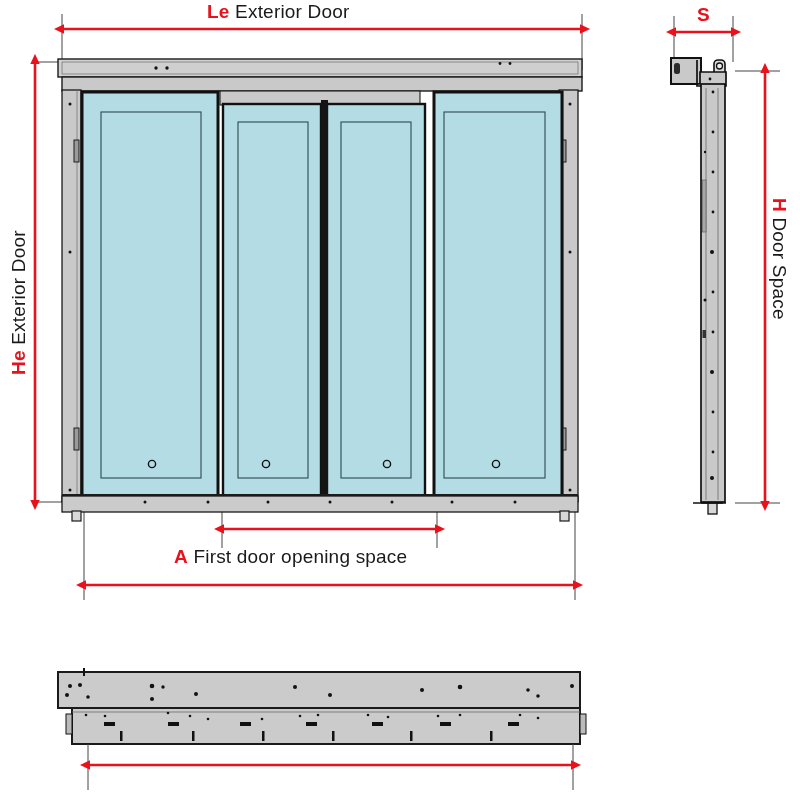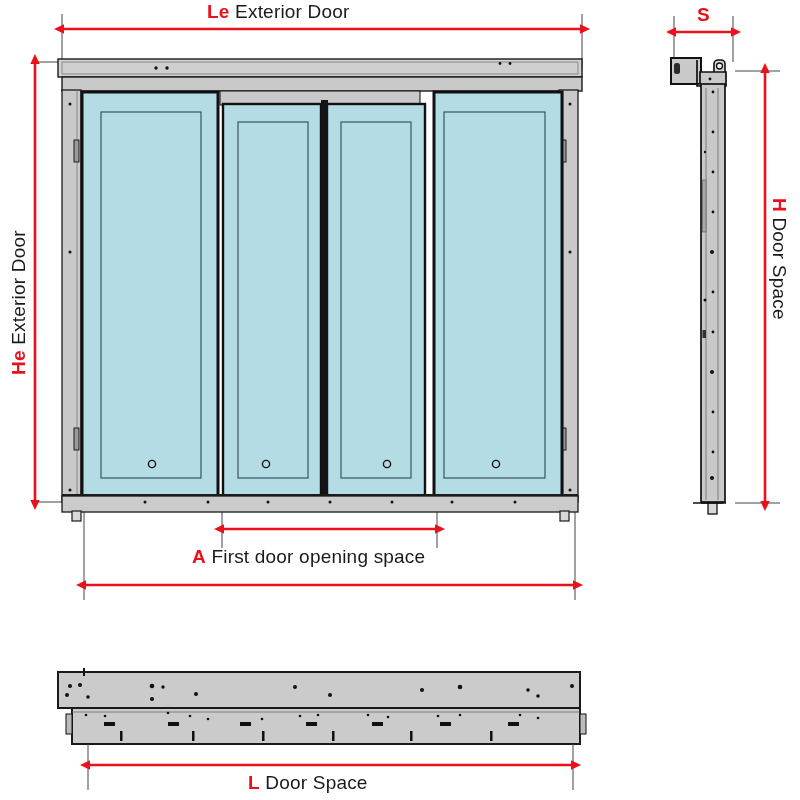--- a/index.html
+++ b/index.html
@@ -273,24 +273,20 @@
 
   <div class="lbl" style="left:697px; top:4px;">
     <span class="code">S</span>
   </div>
 
   <div class="lbl rot-cw" style="left:790px; top:198px;">
     <span class="code">H</span>
     <span>Door Space</span>
   </div>
 
-  <div class="lbl" style="left:192px; top:546px;text-align:right;">
+  <div class="lbl" style="left:174px; top:546px;text-align:right;">
     <span class="code">A</span>
     <span>First door opening space</span>
   </div>
 
 
-  <div class="lbl" style="left:248px; top:772px;">
-    <span class="code">L</span>
-    <span>Door Space</span>
-  </div>
 
 </div>
 
 </body></html>

